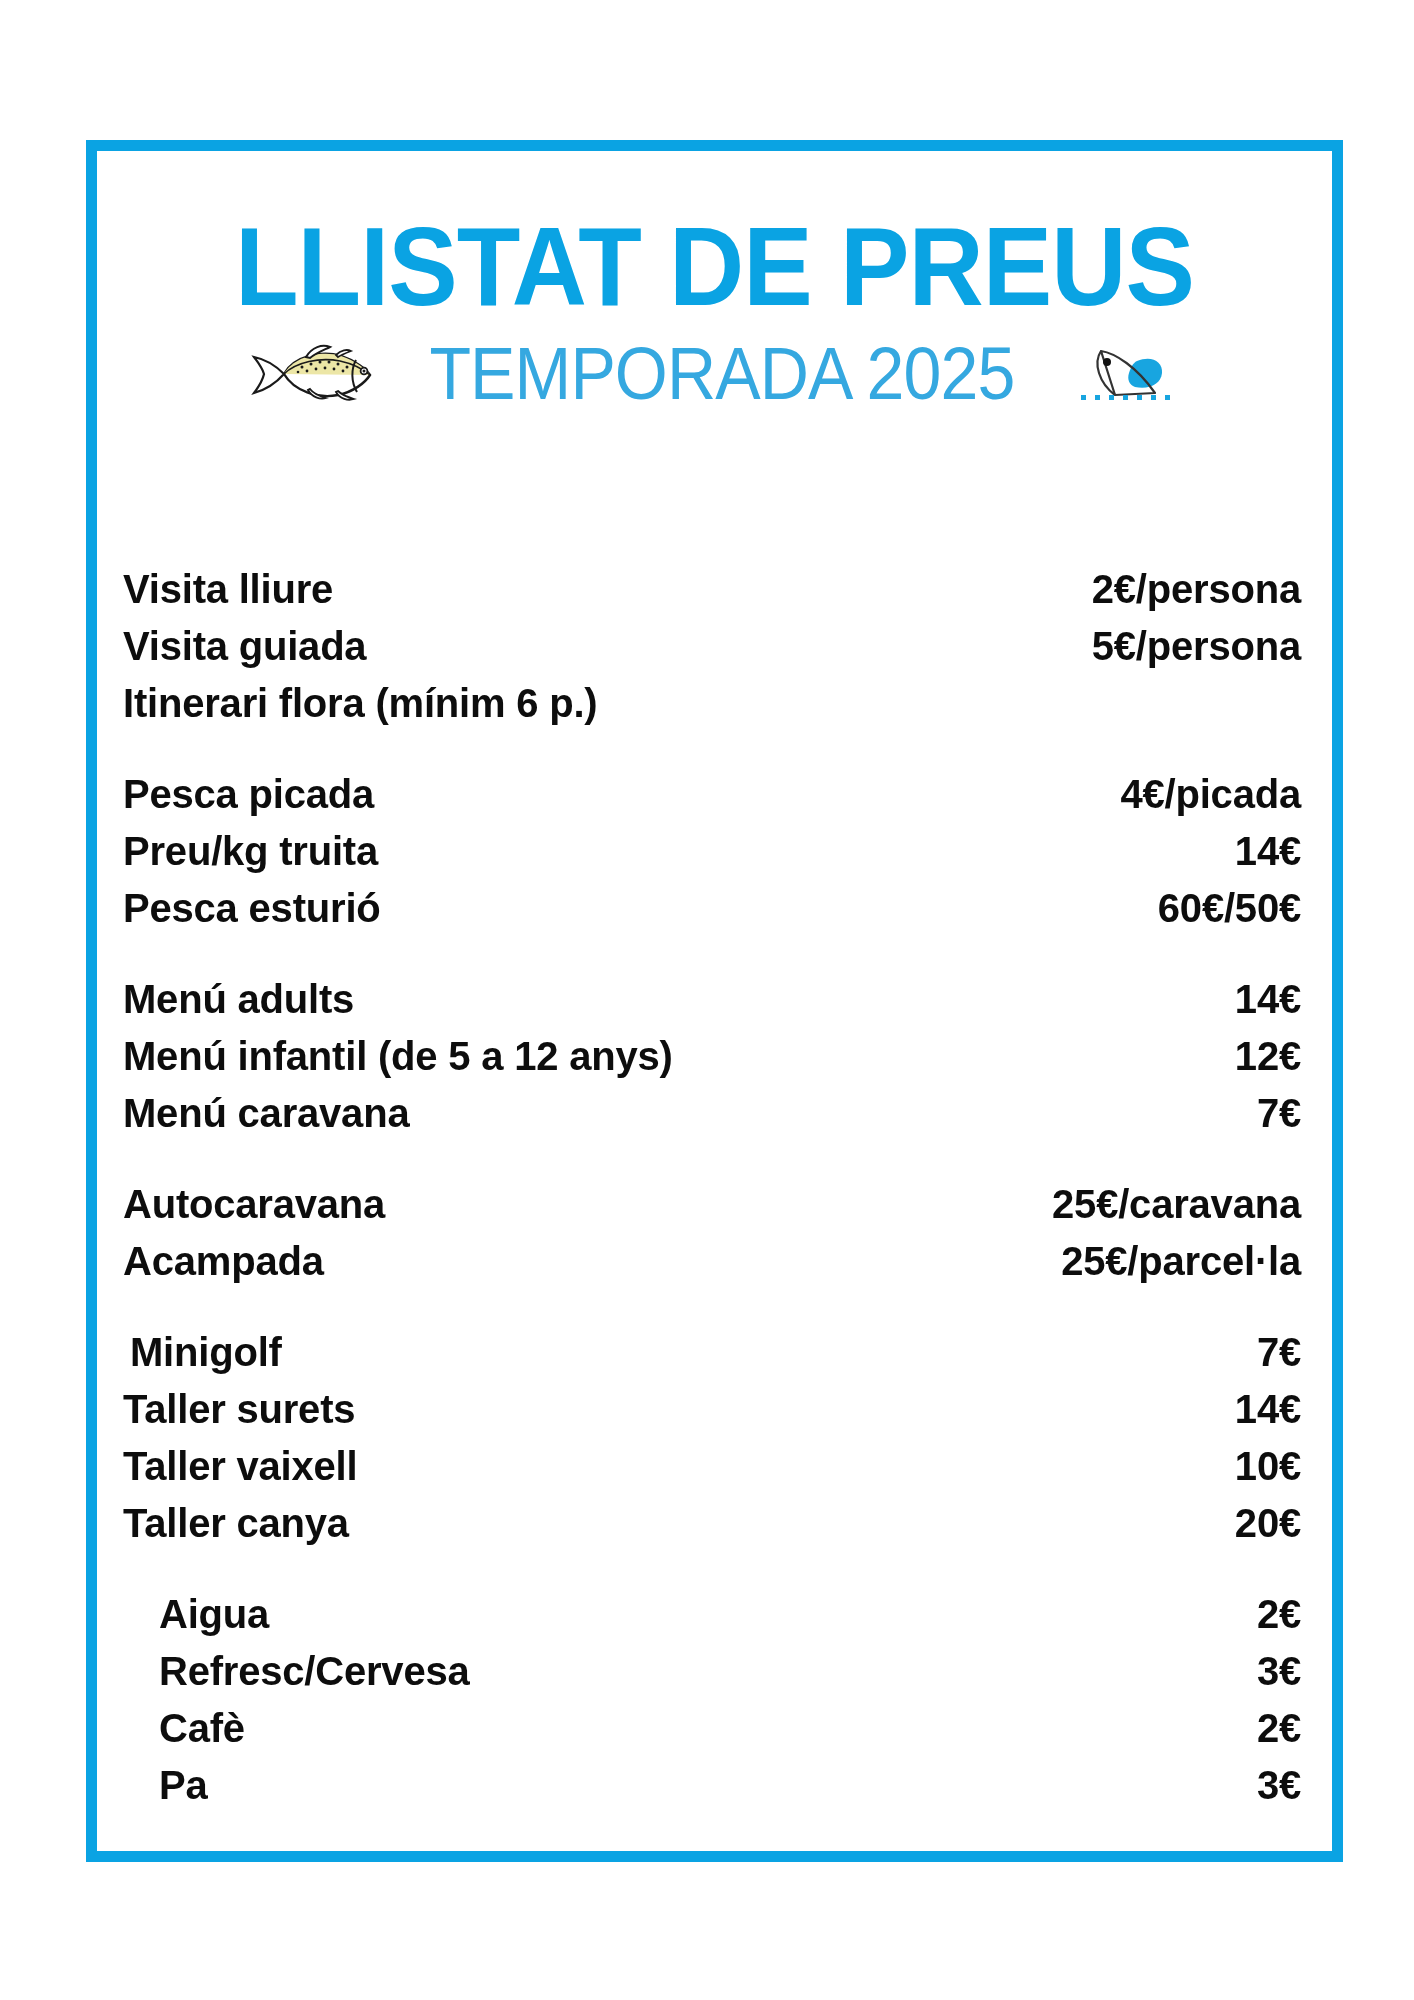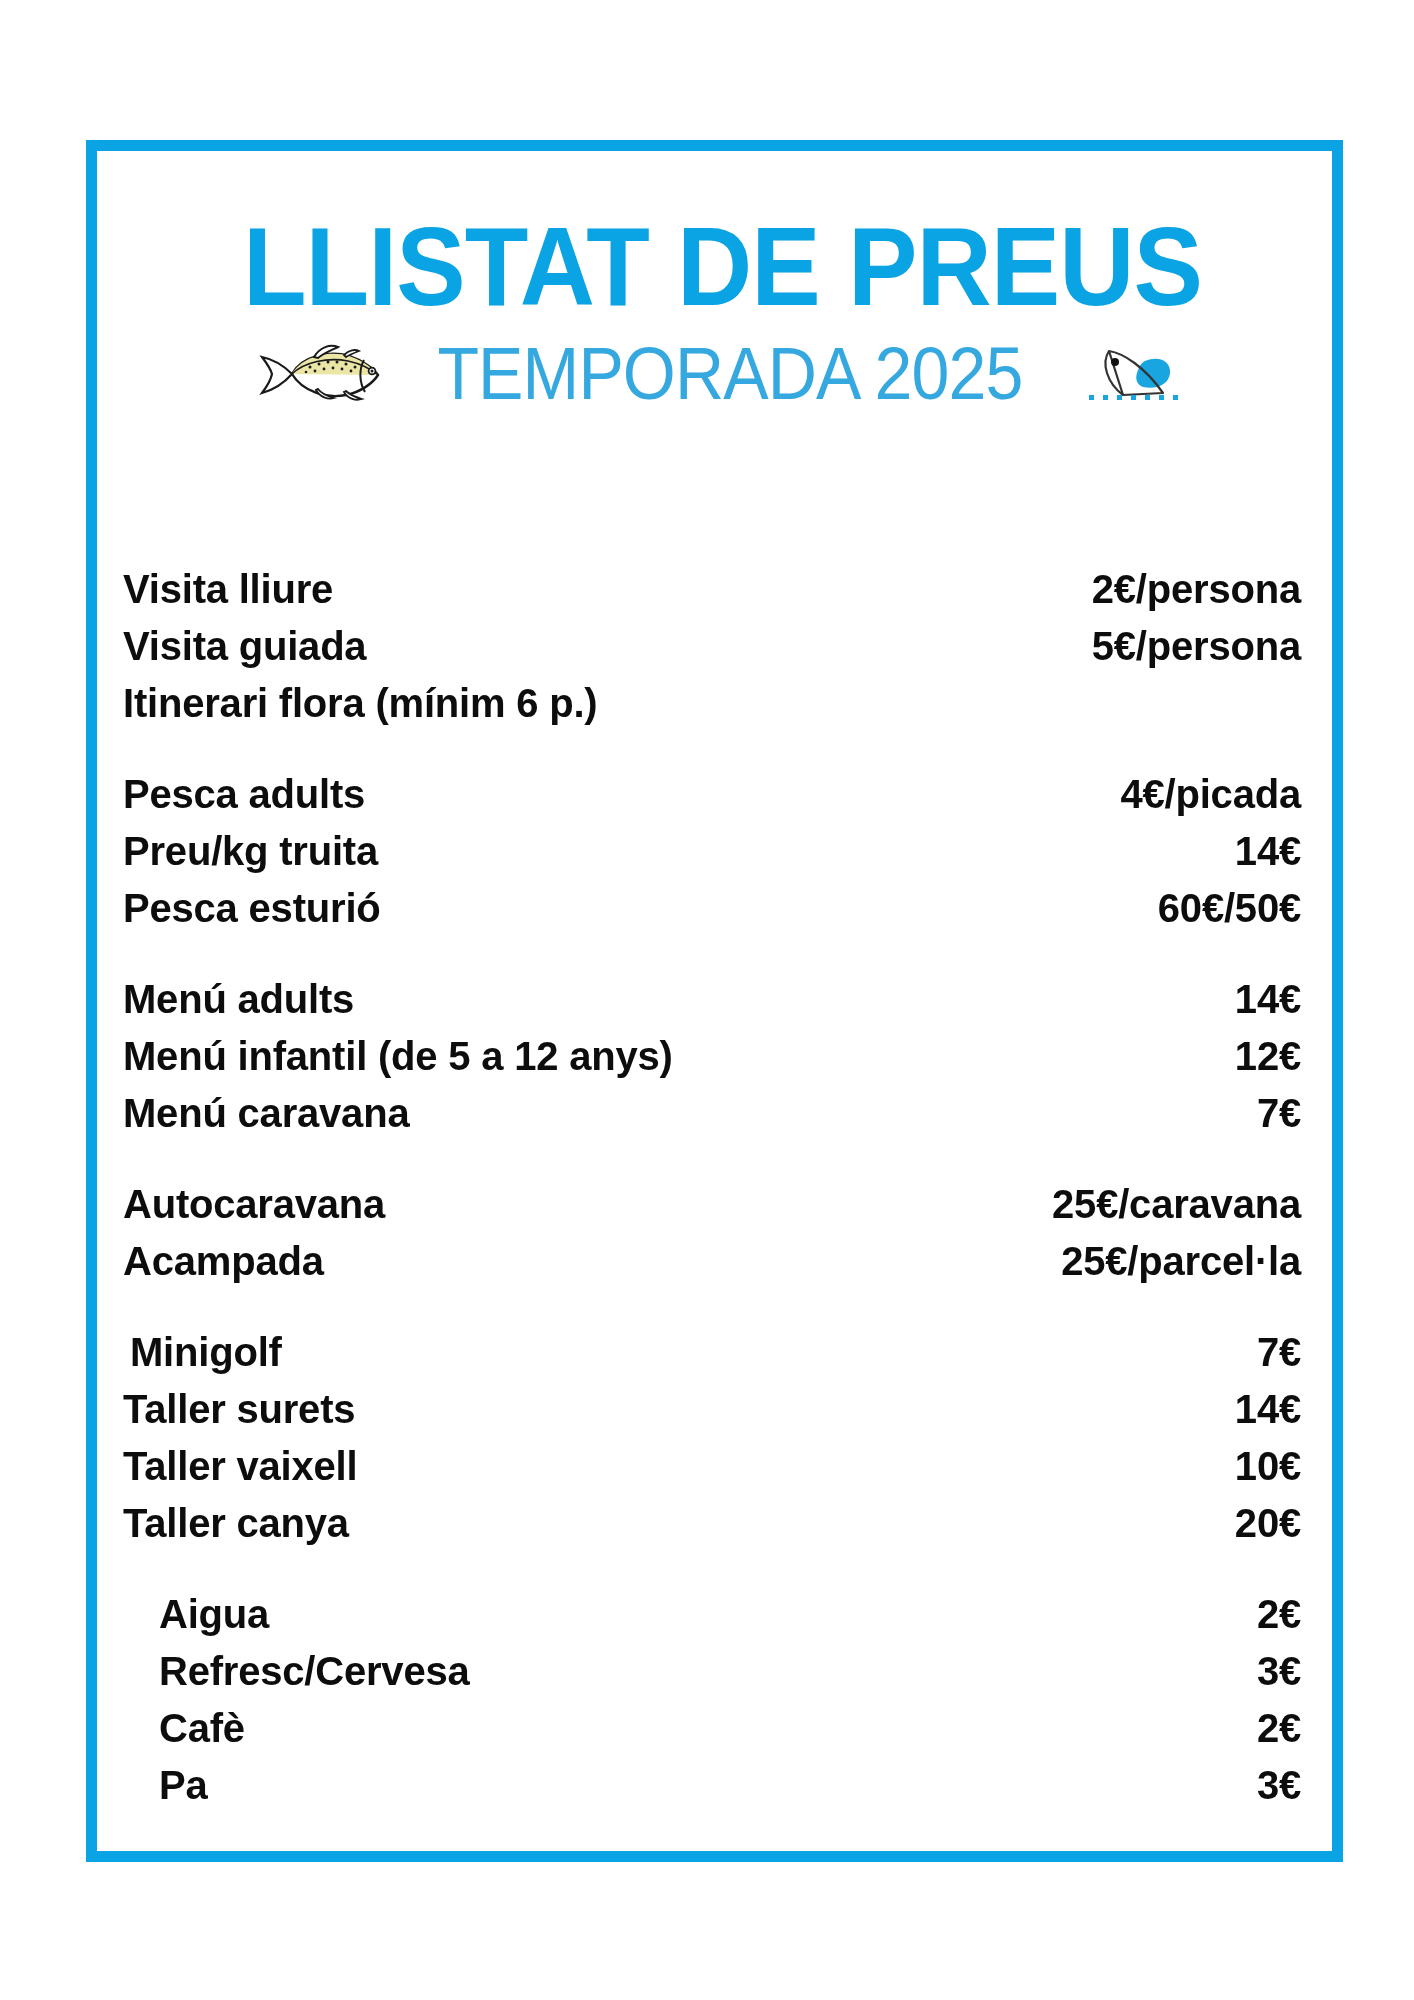--- a/index.html
+++ b/index.html
@@ -30,21 +30,21 @@
     width: 1257px;
     height: 1722px;
     border: 11px solid #0aa3e3;
     box-sizing: border-box;
     background: #ffffff;
   }
 
   
   .header {
     position: absolute;
-    left: 8px;
+    left: 0;
     top: 0;
     width: 100%;
   }
 
   .title {
     text-align: center;
     color: #0aa3e3;
     font-family: "Liberation Sans Narrow", "Liberation Sans", sans-serif;
     font-weight: 700;
     font-size: 112px;
@@ -200,21 +200,21 @@
           <span class="label">Visita guiada</span>
           <span class="price">5€/persona</span>
         </div>
         <div class="row">
           <span class="label">Itinerari flora (mínim 6 p.)</span>
         </div>
       </div>
 
       <div class="group">
         <div class="row">
-          <span class="label">Pesca adults</span>
+          <span class="label">Pesca picada</span>
           <span class="price">4€/picada</span>
         </div>
         <div class="row">
           <span class="label">Preu/kg truita</span>
           <span class="price">14€</span>
         </div>
         <div class="row">
           <span class="label">Pesca esturió</span>
           <span class="price">60€/50€</span>
         </div>

